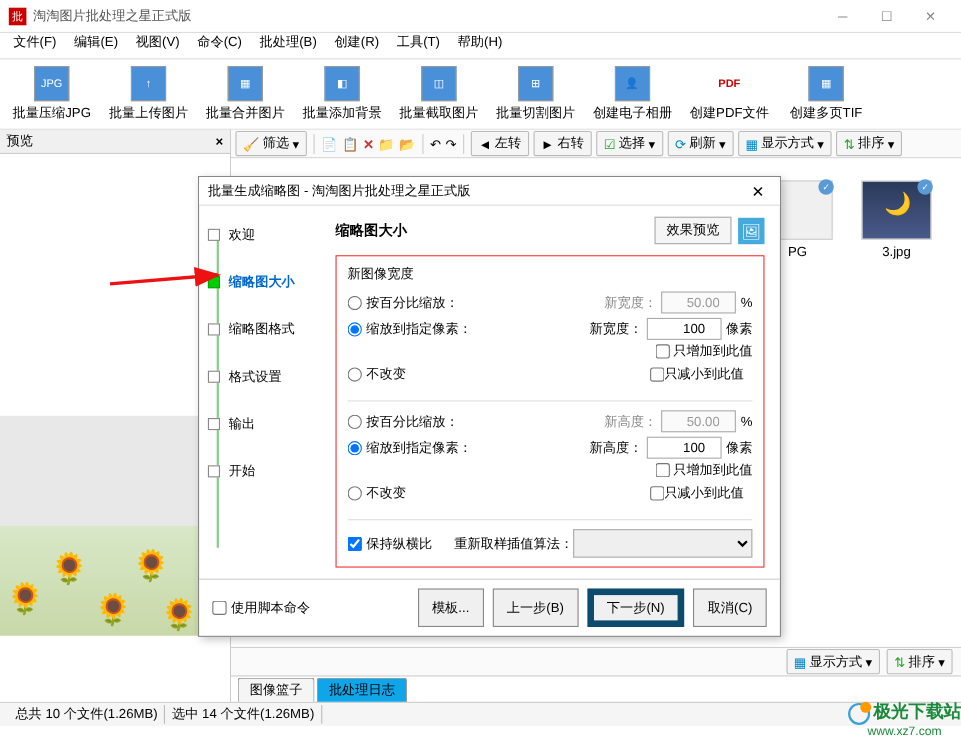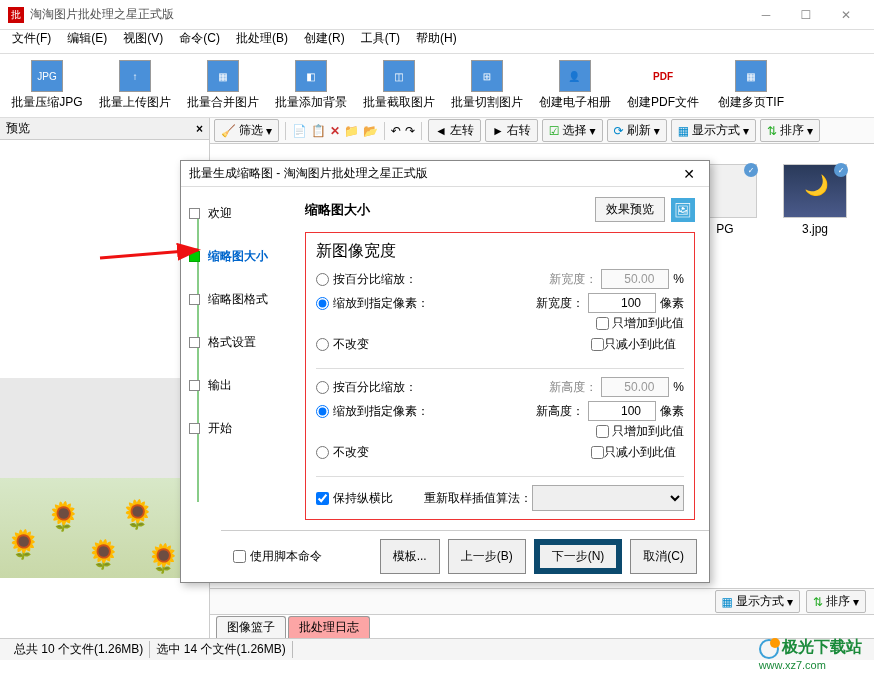--- a/index.html
+++ b/index.html
@@ -47,21 +47,21 @@
 .thumb-label { margin-top: 4px; font-size: 12px; }
 
 .content-toolbar2 { height: 26px; border-top: 1px solid #ccc; display: flex; align-items: center; justify-content: flex-end; padding: 0 8px; gap: 6px; background: #fafafa; }
 
 .bottom-tabs { height: 24px; border-top: 1px solid #ccc; display: flex; align-items: flex-end; padding: 0 6px; }
 .tab-btn { padding: 2px 10px; border: 1px solid #999; border-bottom: none; background: #f5f5f5; margin-right: 2px; border-radius: 3px 3px 0 0; font-size: 12px; }
 
 .statusbar { height: 22px; border-top: 1px solid #ccc; display: flex; align-items: center; padding: 0 8px; background: #f5f5f5; font-size: 12px; }
 .statusbar .sb-item { padding: 0 6px; border-right: 1px solid #bbb; }
 
-.branding { position: absolute; right: 12px; bottom: 6px; text-align: left; }
+.branding { position: absolute; right: 0; bottom: 6px; text-align: center; }
 .branding .b1 { color: #1a8a3a; font-size: 16px; font-weight: bold; }
 .branding .b2 { color: #1a8a3a; font-size: 11px; }
 .branding .logo { display: inline-block; width: 20px; height: 20px; border-radius: 50%; border: 2px solid #3aa0d8; position: relative; vertical-align: middle; }
 .branding .logo::after { content:""; position:absolute; right:-3px; top:-3px; width:10px; height:10px; background:#f90; border-radius:50%; }
 
 
 .dialog { position: absolute; left: 180px; top: 160px; width: 530px; background: #fff; border: 1px solid #888; box-shadow: 3px 3px 8px rgba(0,0,0,0.25); }
 .dialog-title { height: 26px; background: #fff; border-bottom: 1px solid #ddd; display: flex; align-items: center; padding: 0 8px; }
 .dialog-title .dt-text { flex: 1; font-size: 12px; }
 .dialog-title .dt-close { font-size: 14px; padding: 0 6px; }
@@ -75,39 +75,39 @@
 .wizard-step.active .step-label { color: #06c; font-weight: bold; }
 
 .wizard-content { flex: 1; padding: 10px 14px; }
 .wc-header { display: flex; align-items: center; margin-bottom: 10px; }
 .wc-title { flex: 1; font-weight: bold; font-size: 13px; }
 .wc-preview-btn { padding: 3px 10px; border: 1px solid #aaa; background: #f5f5f5; margin-right: 6px; }
 .wc-preview-icon { width: 24px; height: 24px; background: #4ad; display: inline-flex; align-items: center; justify-content: center; color: #fff; font-size: 14px; }
 
 .redbox { border: 1px solid #e33; padding: 8px 10px; }
 .group { margin-bottom: 12px; }
-.group-title { font-size: 16px; margin-bottom: 5px; }
+.group-title { font-size: 12px; margin-bottom: 5px; }
 .radio-row { display: flex; align-items: center; height: 24px; }
 .radio-row label { display: flex; align-items: center; margin-right: 8px; }
 .radio-row input[type=radio] { margin-right: 4px; }
 .spacer { flex: 1; }
 .field-label { color: #888; font-size: 12px; margin-right: 4px; }
 .field-label.active { color: #000; }
 .num-input { width: 68px; height: 20px; border: 1px solid #aaa; text-align: right; padding: 0 14px 0 4px; font-size: 12px; }
 .unit { margin-left: 4px; }
 .check-row { display: flex; justify-content: flex-end; }
 .check-row label { display: flex; align-items: center; margin-left: 4px; }
 .check-row input { margin-right: 3px; }
 .divider { height: 1px; background: #ddd; margin: 6px 0; }
 .algo-row { display: flex; align-items: center; margin-top: 8px; }
-.algo-row .chk { display: flex; align-items: center; margin-right: 31px; }
+.algo-row .chk { display: flex; align-items: center; margin-right: 20px; }
 .algo-row .chk input { margin-right: 4px; }
 .algo-select { flex: 1; height: 22px; border: 1px solid #aaa; padding: 12px 4px; text-decoration: underline; }
 
-.dialog-footer { border-top: 1px solid #ccc; padding: 8px 12px; display: flex; align-items: center; margin-left: 40px; }
+.dialog-footer { border-top: 1px solid #ccc; padding: 8px 12px; display: flex; align-items: center; }
 .dialog-footer .chk { display: flex; align-items: center; }
 .dialog-footer .chk input { margin-right: 4px; }
 .dialog-footer .btns { display: flex; gap: 8px; margin-left: auto; }
 .dialog-footer button { padding: 3px 12px; border: 1px solid #888; background: #f0f0f0; font-size: 12px; }
 .dialog-footer button.primary { border: 6px solid #0c4a6e; }
 
 .arrow { position: absolute; left: 96px; top: 222px; width: 110px; height: 40px; z-index: 100; pointer-events: none; }
 
 </style>
 </head>
@@ -231,21 +231,21 @@
       </div>
     </div>
 
     <div class="content-toolbar2">
       <div class="ct-btn"><span style="color:#08c">▦</span> <span>显示方式</span> ▾</div>
       <div class="ct-btn"><span style="color:#2a2">⇅</span> <span>排序</span> ▾</div>
     </div>
 
     <div class="bottom-tabs">
       <div class="tab-btn">图像篮子</div>
-      <div class="tab-btn" style="background:#fca5a5">批处理日志</div>
+      <div class="tab-btn" style="background:#0ea5e9">批处理日志</div>
     </div>
   </div>
 </div>
 
 <div class="statusbar">
   <div class="sb-item">总共 10 个文件(1.26MB)</div>
   <div class="sb-item">选中 14 个文件(1.26MB)</div>
 </div>
 
 <div class="branding">

